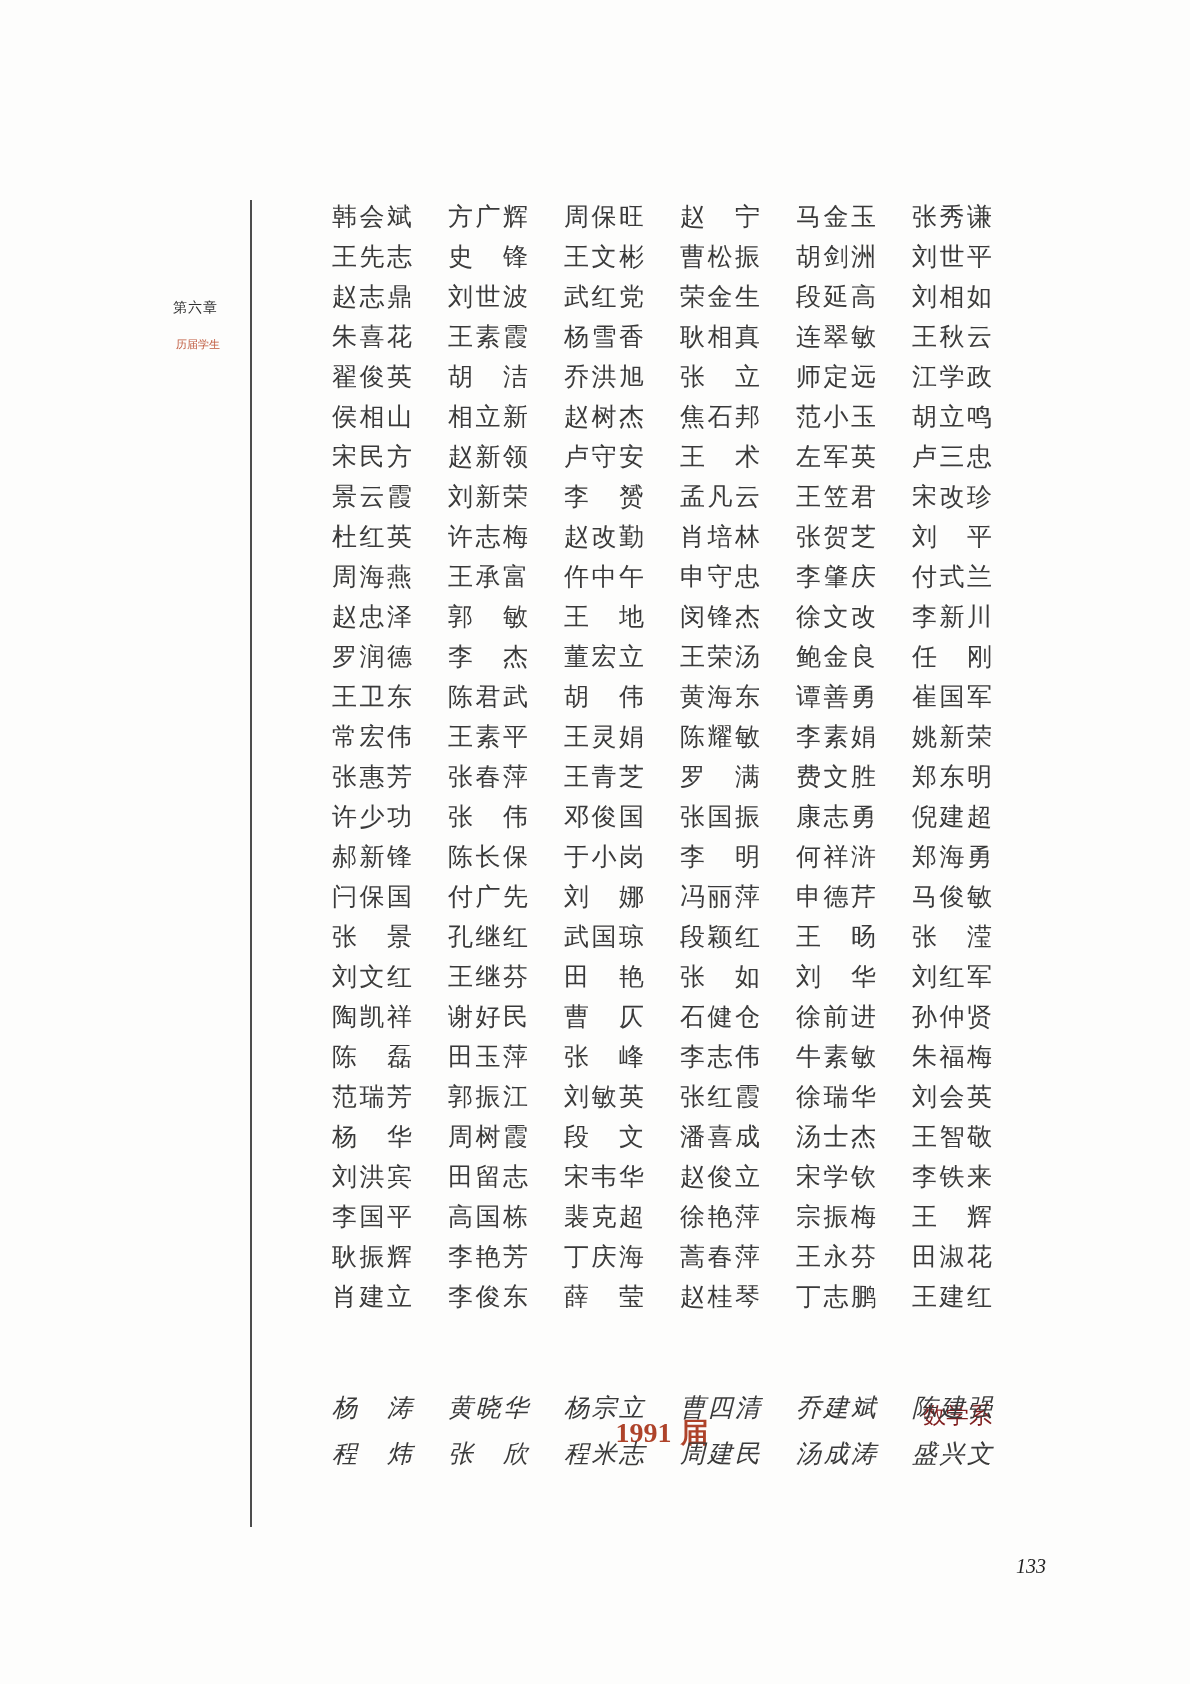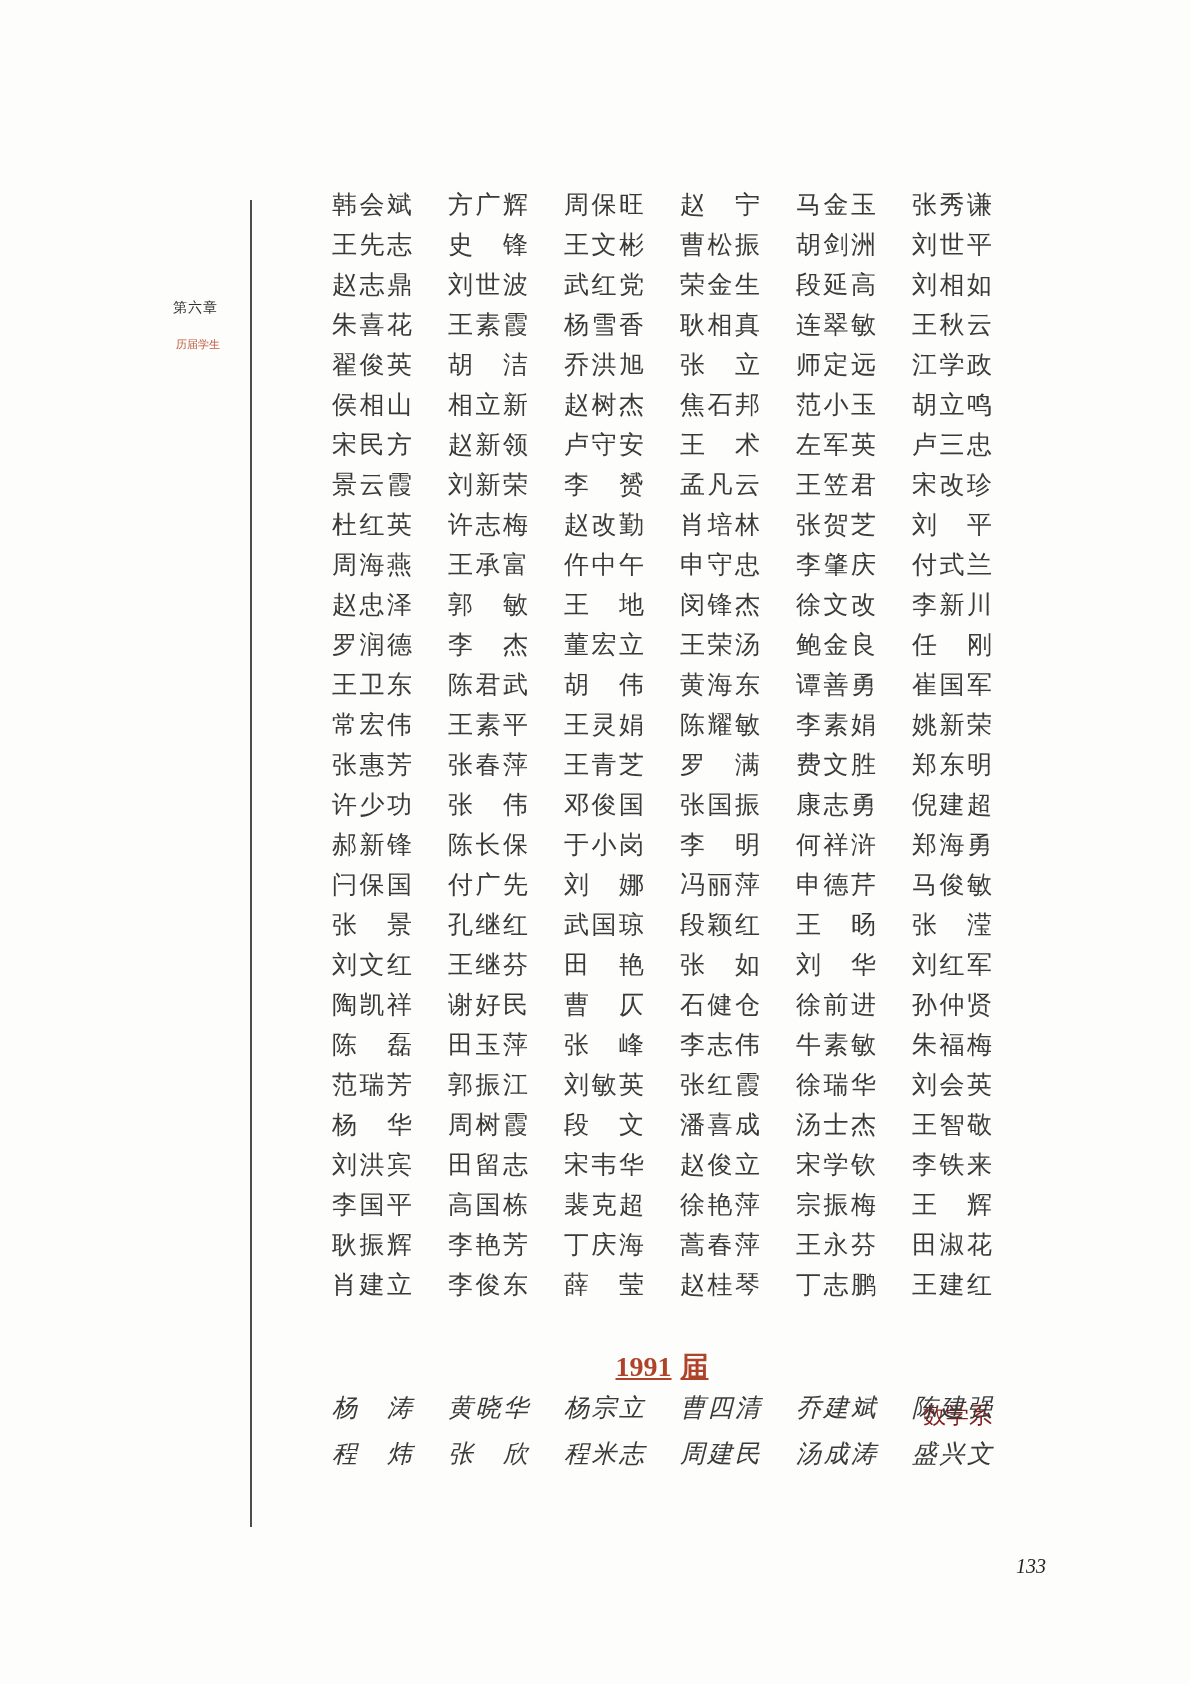--- a/index.html
+++ b/index.html
@@ -41,21 +41,21 @@
   }
   .roster {
     position: absolute;
     left: 332px;
     display: grid;
     grid-template-columns: repeat(6, 80px);
     column-gap: 36px;
     align-items: center;
   }
   .roster-top {
-    top: 184px;
+    top: 196px;
     grid-auto-rows: 40px;
   }
   .roster-1991 {
     top: 1384px;
     grid-auto-rows: 46px;
     font-style: italic;
   }
   .name {
     display: block;
     width: 80px;
@@ -63,28 +63,27 @@
     line-height: 1;
     color: #3a3a3a;
     text-align: justify;
     text-align-last: justify;
     text-justify: inter-character;
     white-space: nowrap;
   }
   .cohort-heading {
     position: absolute;
     left: 332px;
-    top: 1353px;
+    top: 1419px;
     width: 660px;
     text-align: center;
     font-size: 28px;
     line-height: 1;
     font-weight: bold;
     color: #ae432a;
-    text-decoration: underline;
   }
   .cohort-heading .suffix {
     margin-left: 9px;
     font-weight: 600;
   }
   .department-label {
     position: absolute;
     left: 332px;
     top: 1404px;
     width: 660px;

